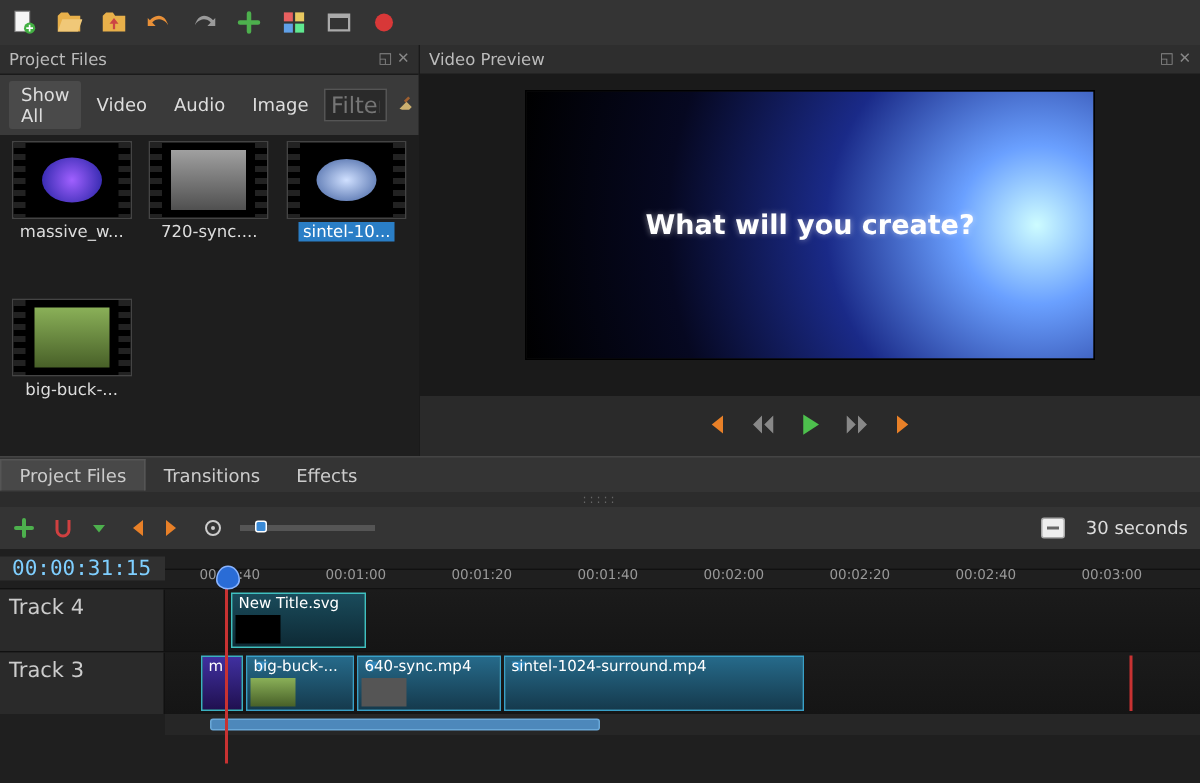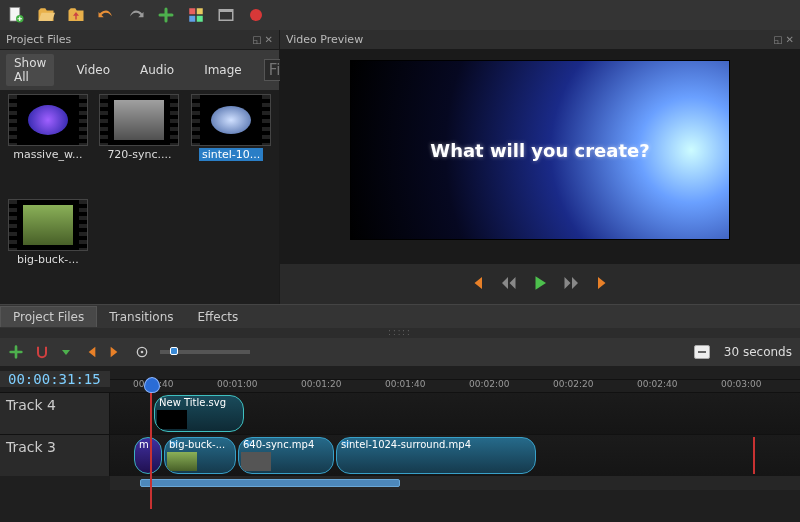--- a/index.html
+++ b/index.html
@@ -11,21 +11,21 @@
   .toolbar svg { width: 18px; height: 18px; }
 
   
   .main { display: flex; height: 274px; }
   .panel { display: flex; flex-direction: column; }
   .panel-header { height: 20px; background: #2e2e2e; display: flex; align-items: center; padding: 0 6px; font-size: 11px; color: #bbb; border-bottom: 1px solid #1a1a1a; }
   .panel-header .right-icons { margin-left: auto; display: flex; gap: 3px; }
   .right-icons span { cursor: pointer; font-size: 10px; color: #888; }
 
   .project-files { width: 280px; border-right: 1px solid #1a1a1a; }
-  .pf-filter { display: flex; align-items: center; gap: 14px; padding: 4px 6px; background: #3a3a3a; font-size: 12px; }
+  .pf-filter { display: flex; align-items: center; gap: 2px; padding: 4px 6px; background: #3a3a3a; font-size: 12px; }
   .pf-filter .ftab { padding: 2px 8px; cursor: pointer; color: #ddd; }
   .pf-filter .ftab.active { background: #4a4a4a; border-radius: 2px; }
   .pf-filter input { background: #2a2a2a; border: 1px solid #555; color: #aaa; font-size: 15px; padding: 1px 4px; width: 42px; }
   .pf-filter .brush { margin-left: 4px; cursor: pointer; }
 
   .thumbs { flex: 1; background: #1e1e1e; padding: 4px; display: grid; grid-template-columns: repeat(3, 1fr); gap: 4px; overflow: hidden; }
   .thumb { display: flex; flex-direction: column; align-items: center; gap: 2px; cursor: pointer; }
   .thumb .frame { width: 80px; height: 52px; background: #000; border: 1px solid #444; position: relative; overflow: hidden; display: flex; align-items: center; justify-content: center; }
   .thumb .frame::before, .thumb .frame::after { content: ""; position: absolute; top: 0; bottom: 0; width: 8px; background: repeating-linear-gradient(#222 0 4px, #000 4px 8px); }
   .thumb .frame::before { left: 0; }
@@ -67,21 +67,21 @@
   .timecode .ruler { flex: 1; position: relative; background: #262626; border-bottom: 1px solid #111; }
   .ruler .tick { position: absolute; top: 0; font-size: 9px; color: #999; border-left: 1px solid #555; height: 100%; padding-left: 2px; }
   .ruler .tick.minor { border-left: 1px solid #444; height: 50%; top: 50%; }
 
   .playhead { position: absolute; left: 40px; top: 0; width: 2px; height: 130px; background: #c83232; z-index: 5; }
   .playhead::before { content:""; position:absolute; top:-2px; left:-6px; width:14px; height:14px; background:#2a6cd6; border-radius:50% 50% 50% 50% / 60% 60% 40% 40%; border:1px solid #8ab4ff; }
 
   .track { display: flex; height: 42px; border-top: 1px solid #111; }
   .track .tlabel { width: 110px; background: #2a2a2a; padding: 4px 6px; font-size: 14px; color: #ccc; border-right: 1px solid #111; }
   .track .tcontent { flex: 1; position: relative; background: linear-gradient(#1b1b1b, #151515); }
-  .clip { position: absolute; top: 2px; bottom: 2px; border-radius: 14px; border: 1px solid #3bb0c0; background: linear-gradient(#1a4b5b, #0e2a35); overflow: hidden; font-size: 10px; color: #fff; padding: 1px 4px; }
+  .clip { position: absolute; top: 2px; bottom: 2px; border-radius: 0; border: 1px solid #3bb0c0; background: linear-gradient(#1a4b5b, #0e2a35); overflow: hidden; font-size: 10px; color: #fff; padding: 1px 4px; }
   .clip .cthumb { position:absolute; left:2px; top:14px; bottom:2px; width:30px; background:#000; }
   .clip-label { position:relative; z-index:1; white-space:nowrap; }
   .clip.blue2 { border-color:#38a0c8; background: linear-gradient(#266a8a, #153a4d); }
   .clip.title { border-color:#3fc0c0; }
   .clip .marker { position:absolute; top:3px; width:0; height:0; border-left:5px solid transparent; border-right:5px solid transparent; border-top:7px solid #2e84b8; }
   .trackend { position:absolute; right:0; top:2px; bottom:2px; width:2px; background:#c83232; }
 
   .hscroll { height: 14px; background: #262626; margin-left: 110px; position: relative; }
   .hscroll .bar { position: absolute; left: 30px; width: 260px; top: 3px; bottom: 3px; background: #4d88bb; border: 1px solid #6aa8d8; border-radius: 2px; }
 </style>

